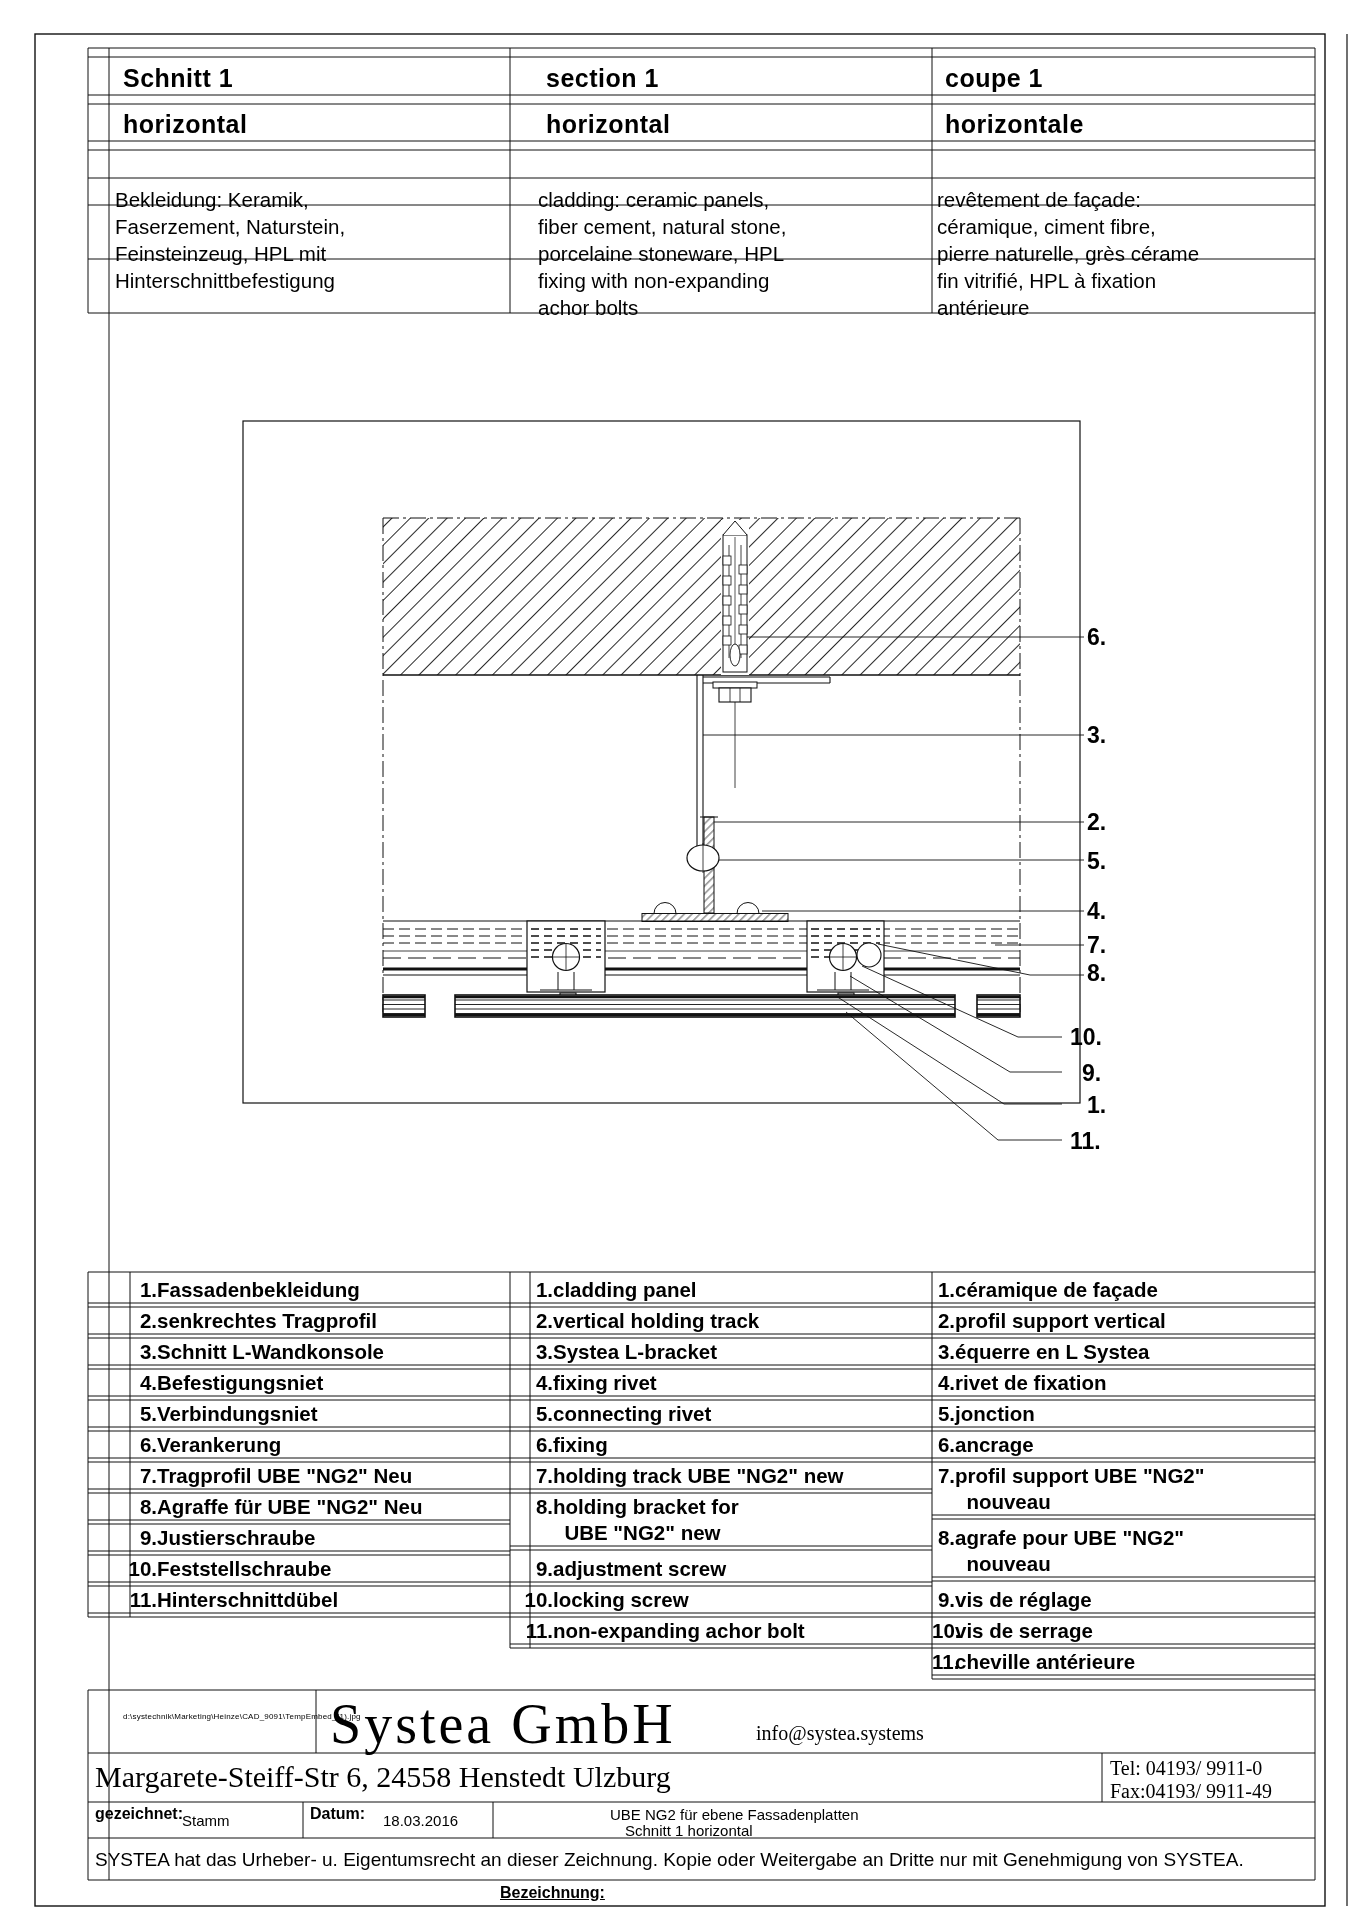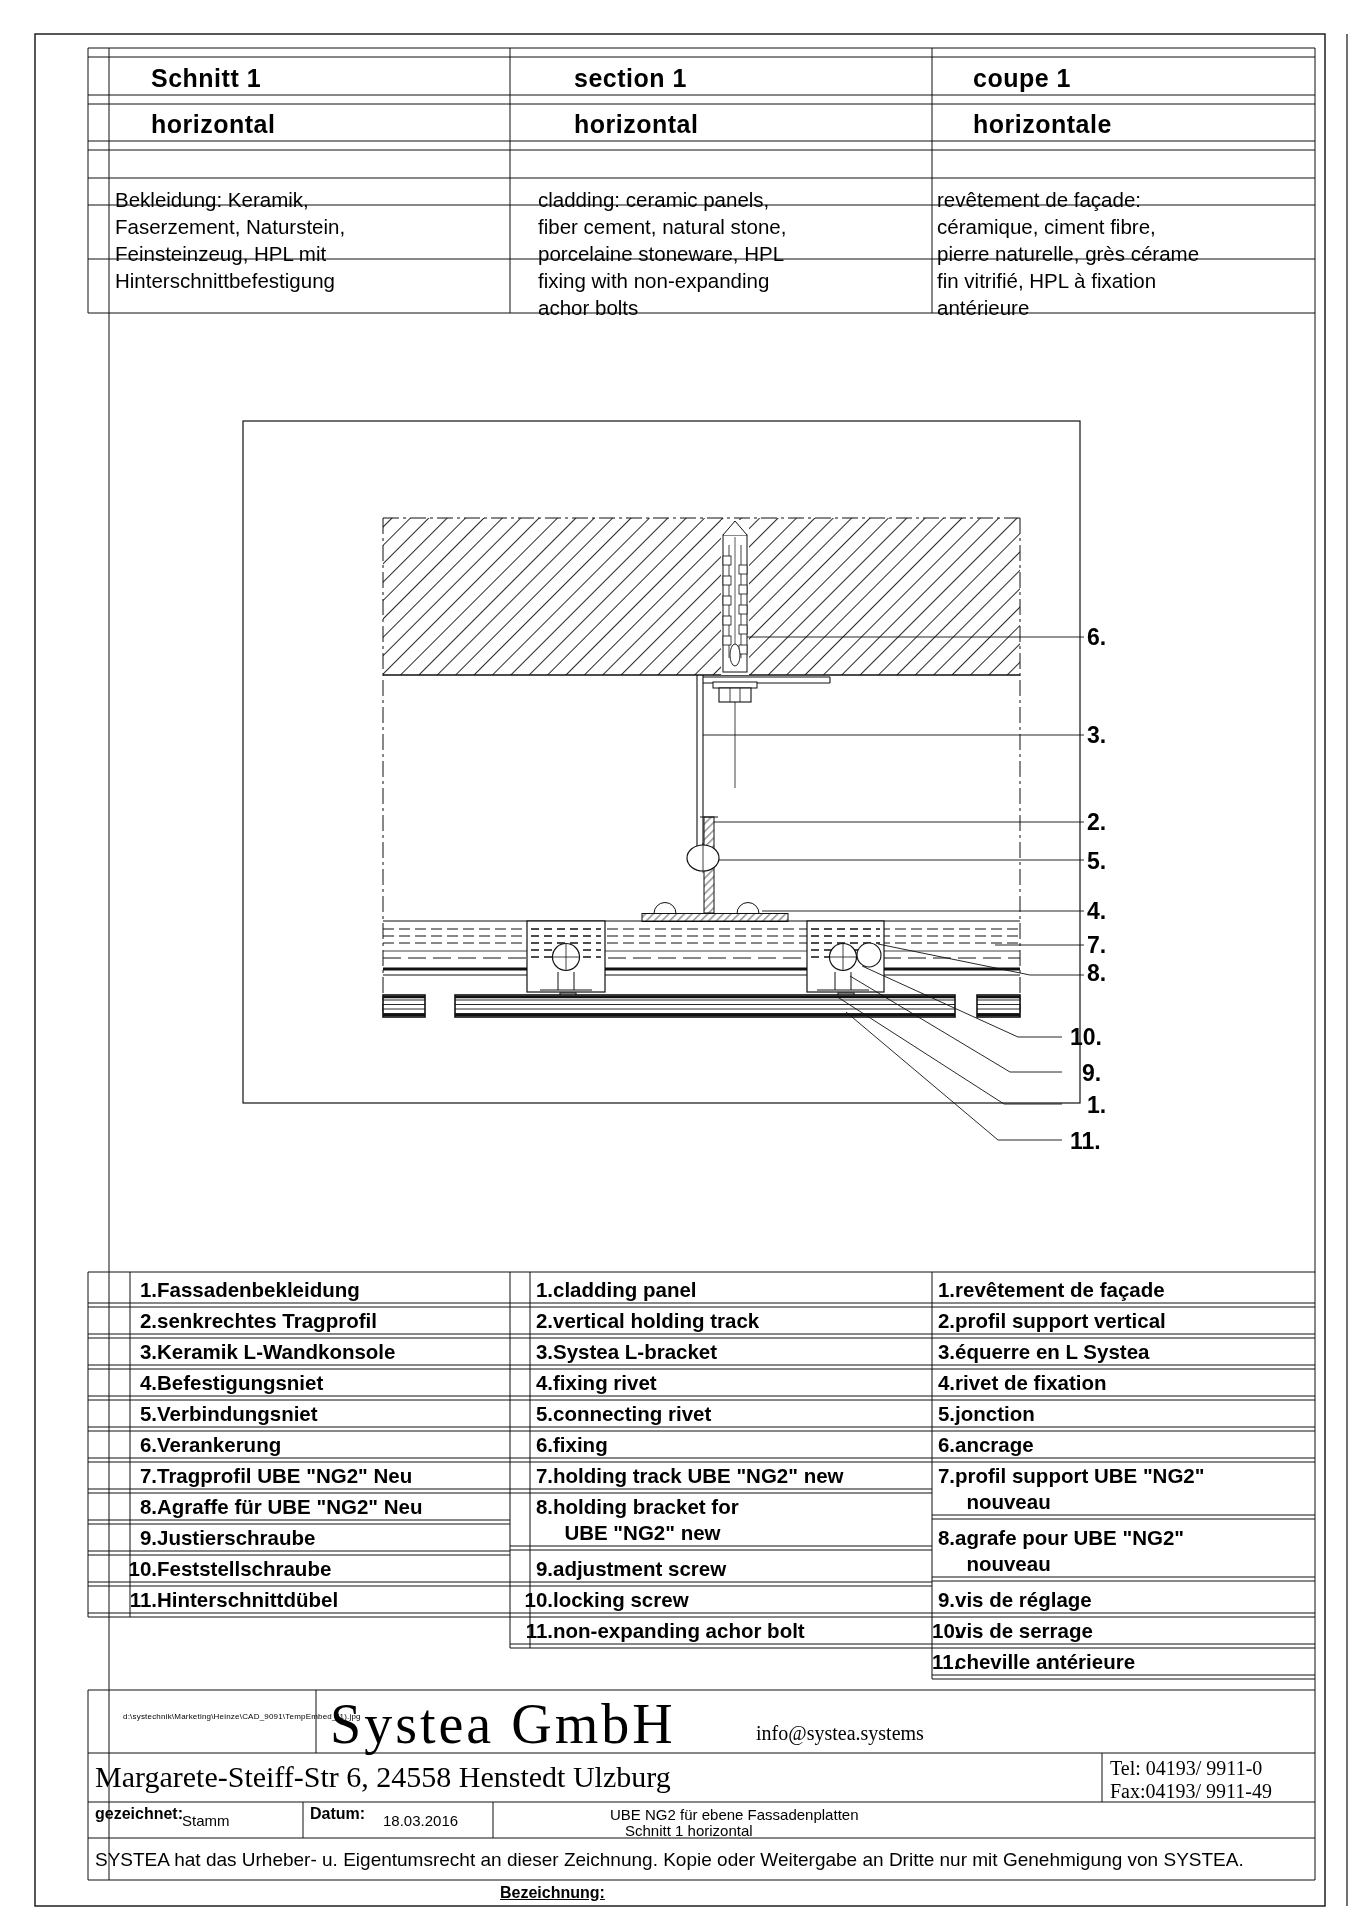--- a/index.html
+++ b/index.html
@@ -1,21 +1,21 @@
 <!DOCTYPE html>
 <html><head>
 <meta charset="utf-8">
 <style>
   html,body{margin:0;padding:0;background:#e8e8e8;}
   .sheet{position:relative;width:1358px;height:1920px;background:#ffffff;
          font-family:"Liberation Sans",sans-serif;color:#000;overflow:hidden;}
   .sheet *{box-sizing:border-box;}
   svg.linework{position:absolute;left:0;top:0;}
   .abs{position:absolute;white-space:pre;}
-  .htitle{font-size:25px;font-weight:bold;letter-spacing:.5px;margin-left:28px;}
+  .htitle{font-size:25px;font-weight:bold;letter-spacing:.5px;}
   .hdesc{font-size:20.5px;line-height:27px;}
   .lrow{position:absolute;font-size:20.5px;font-weight:bold;line-height:26px;display:flex;align-items:flex-start;}
   .lnum{display:inline-block;text-align:right;flex:none;white-space:pre;}
   .llabel{display:inline-block;margin-left:0;white-space:pre;}
   .col-de .lnum{width:69px;}
   .col-en .lnum{width:43px;}
   .col-fr .lnum{width:23px;}
   .callout{position:absolute;width:54px;text-align:left;font-size:23px;font-weight:bold;}
   .serif{font-family:"Liberation Serif",serif;}
   .company{font-size:56px;letter-spacing:3px;line-height:60px;}
@@ -265,21 +265,21 @@
     <div class="lrow col-de" style="left:88px;top:1277px;">
         <span class="lnum">1.</span>
         <span class="llabel">Fassadenbekleidung</span>
       </div>
     <div class="lrow col-de" style="left:88px;top:1308px;">
         <span class="lnum">2.</span>
         <span class="llabel">senkrechtes Tragprofil</span>
       </div>
     <div class="lrow col-de" style="left:88px;top:1339px;">
         <span class="lnum">3.</span>
-        <span class="llabel">Keramik L-Wandkonsole</span>
+        <span class="llabel">Schnitt L-Wandkonsole</span>
       </div>
     <div class="lrow col-de" style="left:88px;top:1370px;">
         <span class="lnum">4.</span>
         <span class="llabel">Befestigungsniet</span>
       </div>
     <div class="lrow col-de" style="left:88px;top:1401px;">
         <span class="lnum">5.</span>
         <span class="llabel">Verbindungsniet</span>
       </div>
     <div class="lrow col-de" style="left:88px;top:1432px;">
@@ -348,21 +348,21 @@
         <span class="lnum">10.</span>
         <span class="llabel">locking screw</span>
       </div>
     <div class="lrow col-en" style="left:510px;top:1618px;">
         <span class="lnum">11.</span>
         <span class="llabel">non-expanding achor bolt</span>
       </div>
 
     <div class="lrow col-fr" style="left:932px;top:1277px;">
         <span class="lnum">1.</span>
-        <span class="llabel">revêtement de façade</span>
+        <span class="llabel">céramique de façade</span>
       </div>
     <div class="lrow col-fr" style="left:932px;top:1308px;">
         <span class="lnum">2.</span>
         <span class="llabel">profil support vertical</span>
       </div>
     <div class="lrow col-fr" style="left:932px;top:1339px;">
         <span class="lnum">3.</span>
         <span class="llabel">équerre en L Systea</span>
       </div>
     <div class="lrow col-fr" style="left:932px;top:1370px;">

